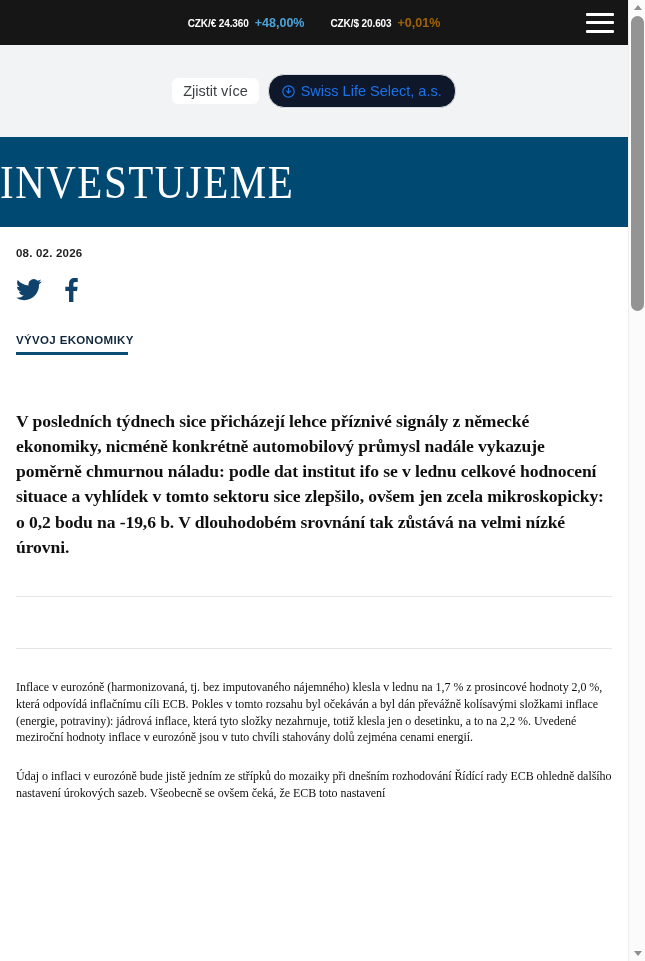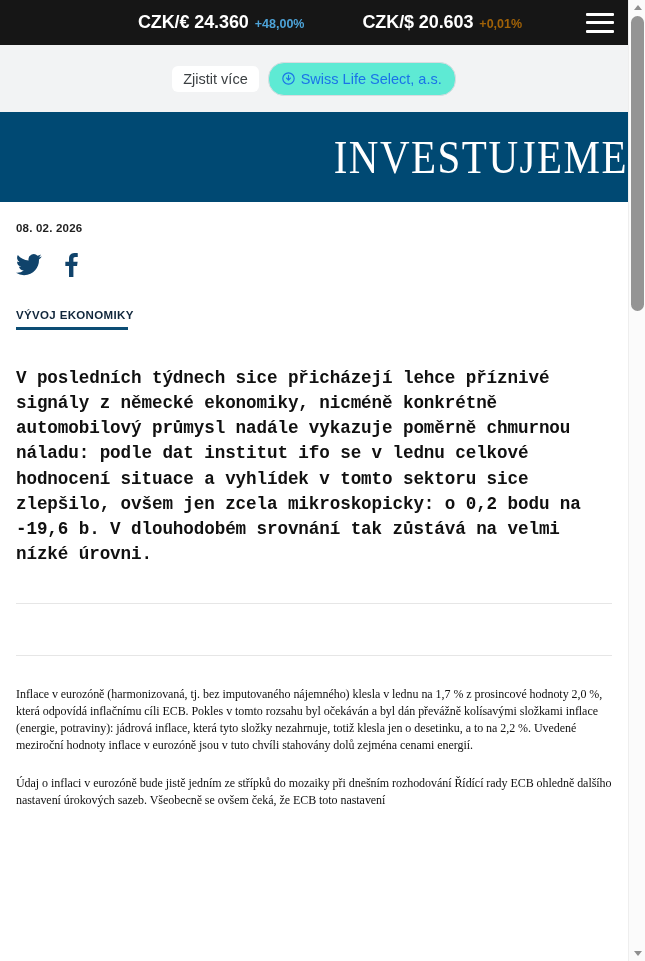--- a/index.html
+++ b/index.html
@@ -28,24 +28,23 @@
     background:#161616;
     display:flex;
     align-items:center;
     justify-content:center;
     gap:26px;
     position:relative;
   }
   .quote { display:flex; align-items:baseline; gap:6px; white-space:nowrap; }
   .quote-name {
     color:#ffffff;
-    font-size:18px;
+    font-size:10px;
     font-weight:bold;
     letter-spacing:-0.1px;
-    margin-left:32px;
   }
   .quote-chg {
     font-size:12.5px;
     font-weight:bold;
   }
   .hamburger {
     position:absolute;
     right:14px; top:50%;
     transform:translateY(-50%);
     width:28px; height:20px;
@@ -53,39 +52,39 @@
     justify-content:space-between;
     cursor:pointer;
   }
   .hamburger span {
     display:block; height:3px; width:100%;
     background:#ffffff; border-radius:1px;
   }
 
   
   .adstrip {
-    height:67px;
+    height:92px;
     background:#f2f3f4;
     display:flex;
     align-items:center;
     justify-content:center;
     gap:9px;
     padding:0 12px;
   }
   .ad-chip {
     background:#ffffff;
     color:#3c4043;
     font-size:14.5px;
     padding:5px 11px;
     border-radius:6px;
     white-space:nowrap;
     cursor:pointer;
   }
   .ad-pill {
-    background:#5eead4;
+    background:#0f172a;
     border:1px solid #dadce0;
     border-radius:16px;
     padding:8px 13px;
     display:flex;
     align-items:center;
     gap:6px;
     color:#1a73e8;
     font-size:14.5px;
     white-space:nowrap;
     cursor:pointer;
@@ -95,21 +94,21 @@
     flex:0 0 13px;
     display:block;
   }
 
   
   .brandband {
     height:90px;
     background:#004973;
     display:flex;
     align-items:center;
-    justify-content:flex-end;
+    justify-content:flex-start;
   }
   .brand-logo {
     color:#ffffff;
     font-family:"Liberation Serif", serif;
     font-size:41px;
     letter-spacing:1.5px;
     font-weight:400;
     line-height:1;
     transform:scaleY(1.12);
     white-space:nowrap;
@@ -151,22 +150,22 @@
     letter-spacing:0.35px;
     display:block;
   }
   .category-rule {
     margin-top:6px;
     width:112px; height:3px;
     background:#0c4d74;
   }
 
   .perex {
-    margin-top:36px;
-    font-family:Liberation Mono, monospace;
+    margin-top:54px;
+    font-family:Liberation Serif, serif;
     font-size:17.6px;
     font-weight:bold;
     line-height:1.43;
     color:#101010;
     letter-spacing:-0.1px;
   }
   .divider {
     height:1px;
     background:#e6e6e6;
     margin:0;

